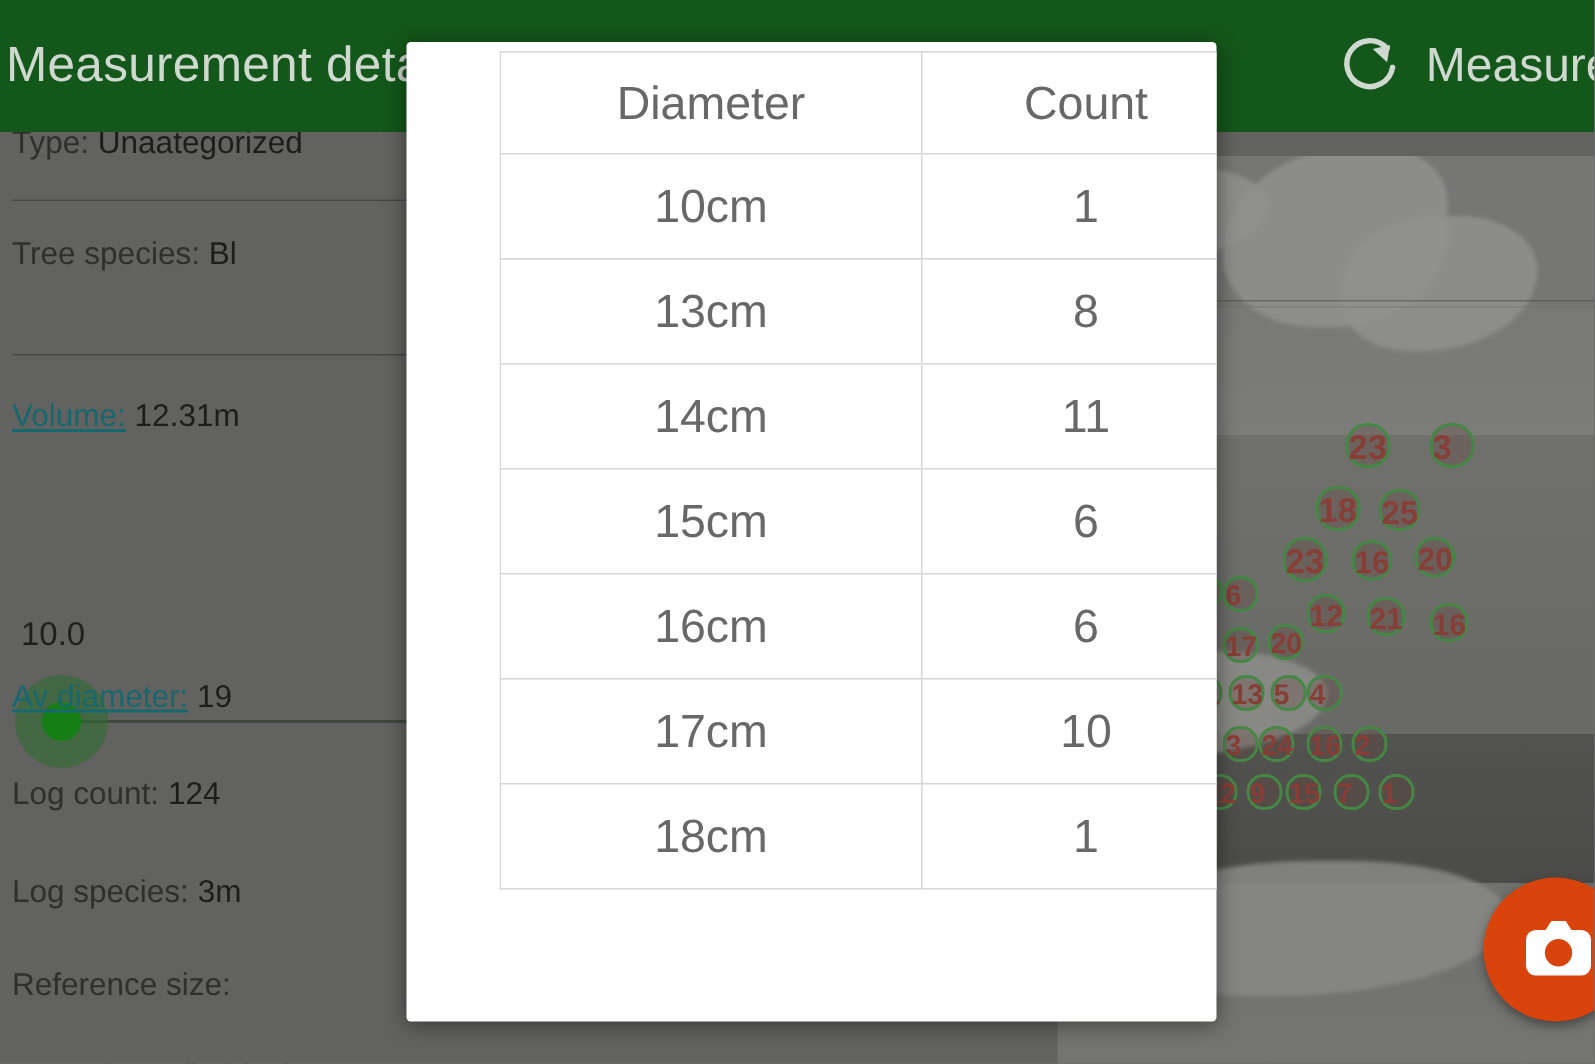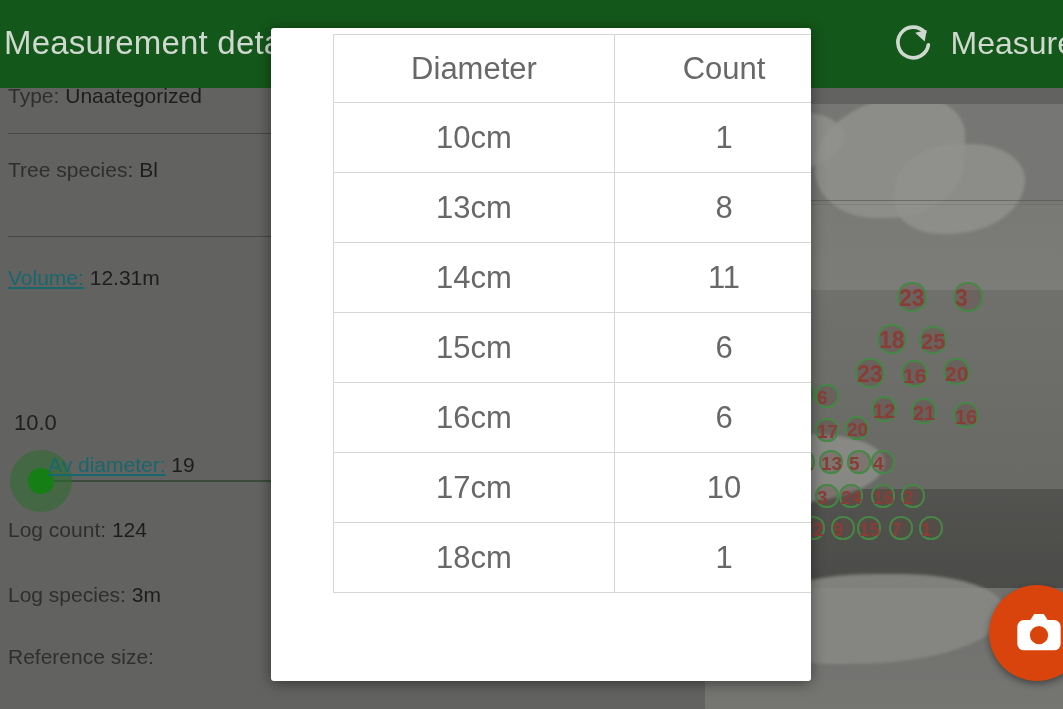--- a/index.html
+++ b/index.html
@@ -360,21 +360,21 @@
     <div class="detail-row" style="top:178px;">
       <span class="lbl-link">Volume:</span>
       <span class="val">12.31m</span>
     </div>
 
     <div id="slider-value">10.0</div>
     <div id="slider-track"></div>
     <div id="slider-halo"></div>
     <div id="slider-thumb"></div>
 
-    <div class="detail-row" style="top:365px;margin-left:40px;">
+    <div class="detail-row" style="top:365px;">
       <span class="lbl-link">Av diameter:</span>
       <span class="val">19</span>
     </div>
 
     <div class="detail-row" style="top:430px;">
       <span>Log count:</span>
       <span class="val">124</span>
     </div>
 
     <div class="detail-row" style="top:495px;">

